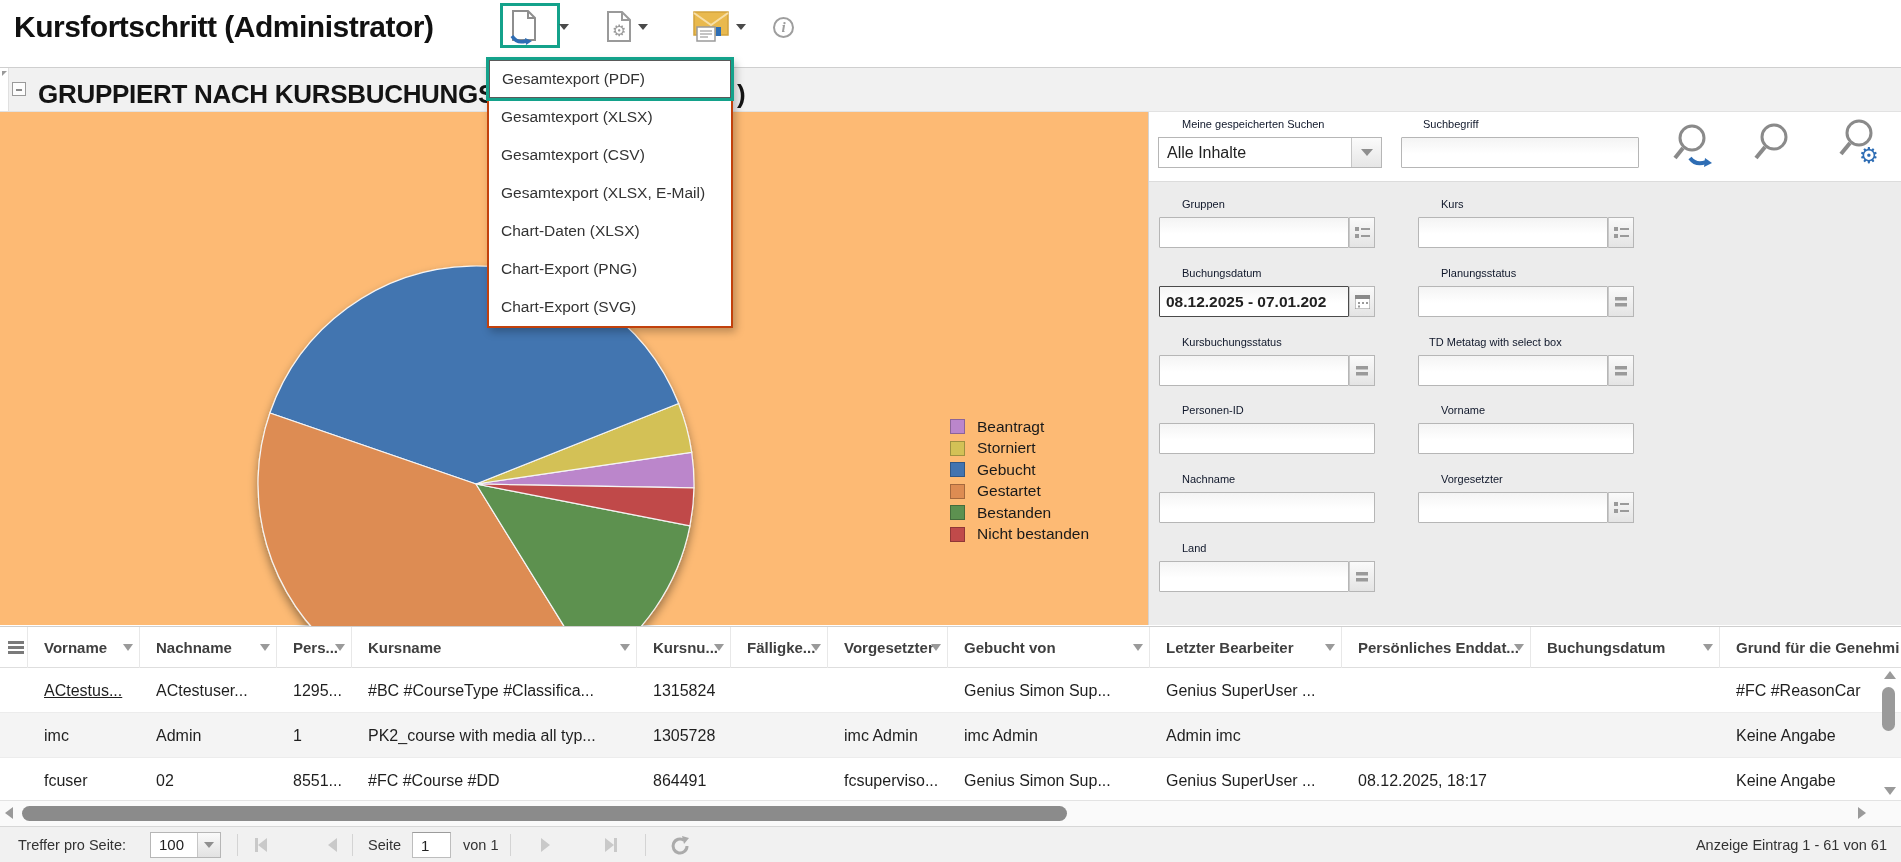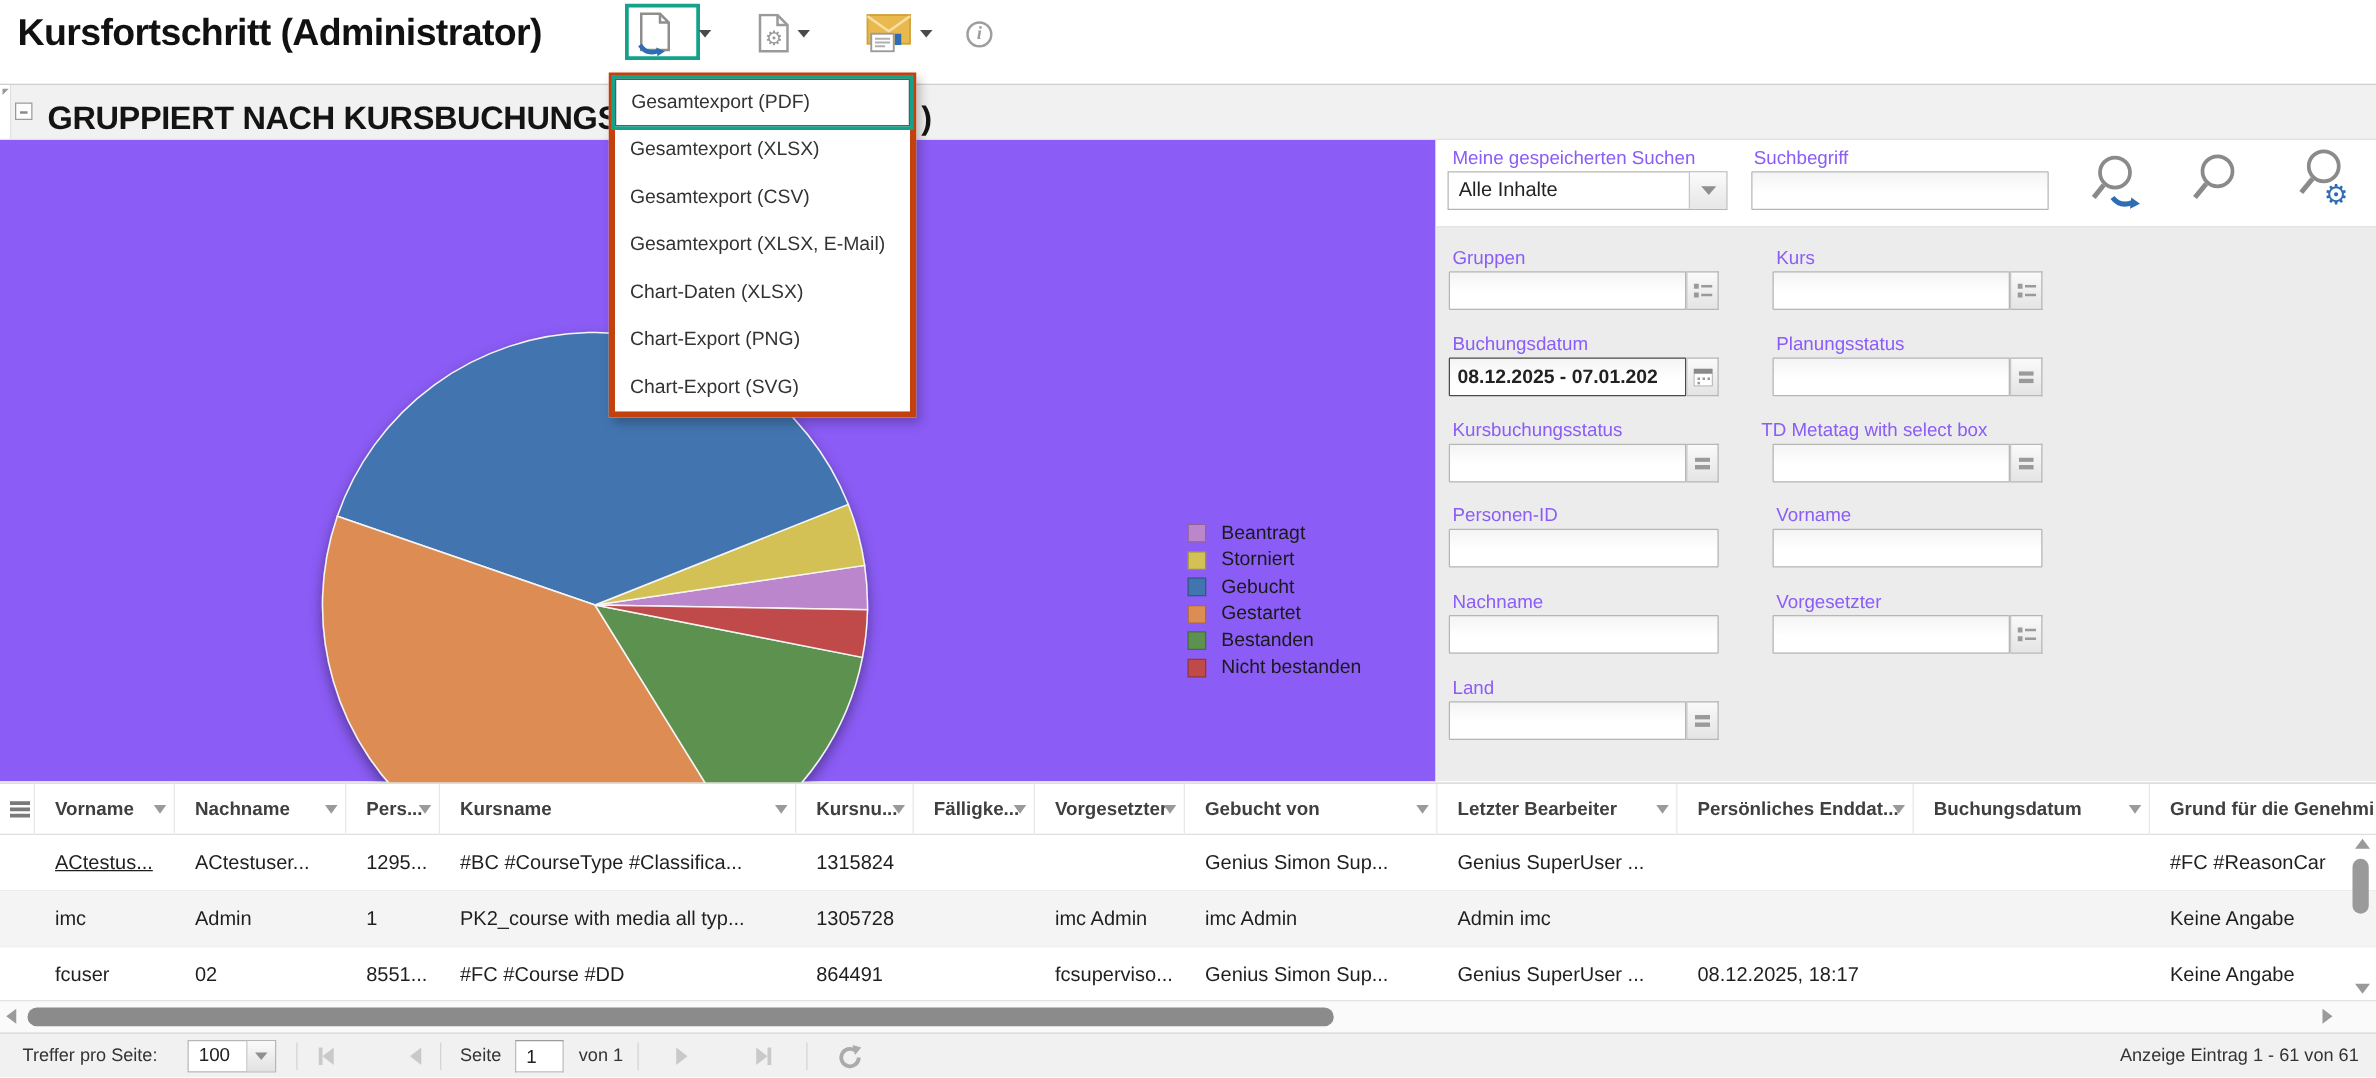--- a/index.html
+++ b/index.html
@@ -15,35 +15,35 @@
 
   
   .section-bar { left:0; top:67px; width:1901px; height:45px; background:#f1f1f1; border-top:1px solid #cfcfcf; border-bottom:1px solid #e2e2e2; }
   .collapse-box { left:12px; top:82px; width:14px; height:14px; border:1px solid #9a9a9a; background:#fdfdfd; }
   .collapse-box::after { content:""; position:absolute; left:3px; top:6px; width:6px; height:2px; background:#8a8a8a; }
   .section-title { top:79px; font-size:26px; font-weight:bold; color:#141414; letter-spacing:-0.3px; white-space:nowrap; }
   .splitter-handle { left:0; top:68px; width:9px; height:43px; background:#fff; border-right:1px solid #e0e0e0; }
   .splitter-handle::after { content:""; position:absolute; left:2px; top:3px; width:0; height:0; border-top:5px solid #9a9a9a; border-right:5px solid transparent; }
 
   
-  .export-menu { left:487px; top:58px; width:246px; background:#fff; border:5px solid #c2410c; box-shadow:3px 4px 8px rgba(0,0,0,0.25); z-index:50; }
+  .export-menu { left:487px; top:58px; width:246px; background:#fff; border:2px solid #c2410c; box-shadow:3px 4px 8px rgba(0,0,0,0.25); z-index:50; }
   .menu-item { height:38px; line-height:38px; padding-left:12px; font-size:15.5px; color:#333; background:#fff; cursor:pointer; }
   .menu-item.highlight { border:1px solid #5a5a5a; outline:3px solid #14a28b; line-height:36px; position:relative; z-index:2; }
 
   
-  .chart-panel { left:0; top:112px; width:1148px; height:513px; background:#8b5cf6; }
+  .chart-panel { left:0; top:112px; width:1148px; height:513px; background:#fdba74; }
   .vdivider { left:1148px; top:112px; width:1px; height:513px; background:#d4d4d4; }
   .legend-row { display:flex; align-items:center; height:21.5px; }
   .legend-swatch { width:15px; height:15px; margin-right:12px; border:1px solid rgba(0,0,0,0.25); }
   .legend-label { font-size:15.5px; color:#1a1a1a; }
 
   
   .search-panel { left:1149px; top:112px; width:752px; height:513px; background:#ececec; }
   .sp-top { position:absolute; left:0; top:0; width:752px; height:70px; background:#fff; border-bottom:1px solid #dcdcdc; }
-  .sp-label { position:absolute; font-size:15px; color:#8b5cf6; white-space:nowrap; }
+  .sp-label { position:absolute; font-size:11px; color:#0f172a; white-space:nowrap;margin-left:20px; }
   .inputbox { position:absolute; height:31px; background:linear-gradient(#f4f4f4,#ffffff 55%); border:1px solid #b6b6b6; border-radius:1px; font-size:15.5px; color:#222; padding:0 6px; line-height:29px; white-space:nowrap; overflow:hidden; }
   .inputbox.focused { border:1px solid #4a4a4a; font-weight:bold; }
   .picker-btn { position:absolute; width:26px; height:31px; background:linear-gradient(#fafafa,#e4e4e4); border:1px solid #b6b6b6; border-left:1px solid #c9c9c9; display:flex; align-items:center; justify-content:center; cursor:pointer; }
   .selectbox { position:absolute; height:31px; background:#fff; border:1px solid #b6b6b6; font-size:16px; color:#222; }
   .selectbox .val { position:absolute; left:8px; top:0; line-height:29px; }
   .select-btn { position:absolute; right:0; top:0; width:30px; height:29px; background:linear-gradient(#fbfbfb,#e6e6e6); border-left:1px solid #c6c6c6; display:flex; align-items:center; justify-content:center; cursor:pointer; }
   .select-btn .tri { width:0; height:0; border-left:6px solid transparent; border-right:6px solid transparent; border-top:7px solid #8f8f8f; }
 
   
   .table-wrap { left:0; top:626px; width:1901px; height:174px; background:#fff; border-top:1px solid #cfcfcf; overflow:hidden; }

